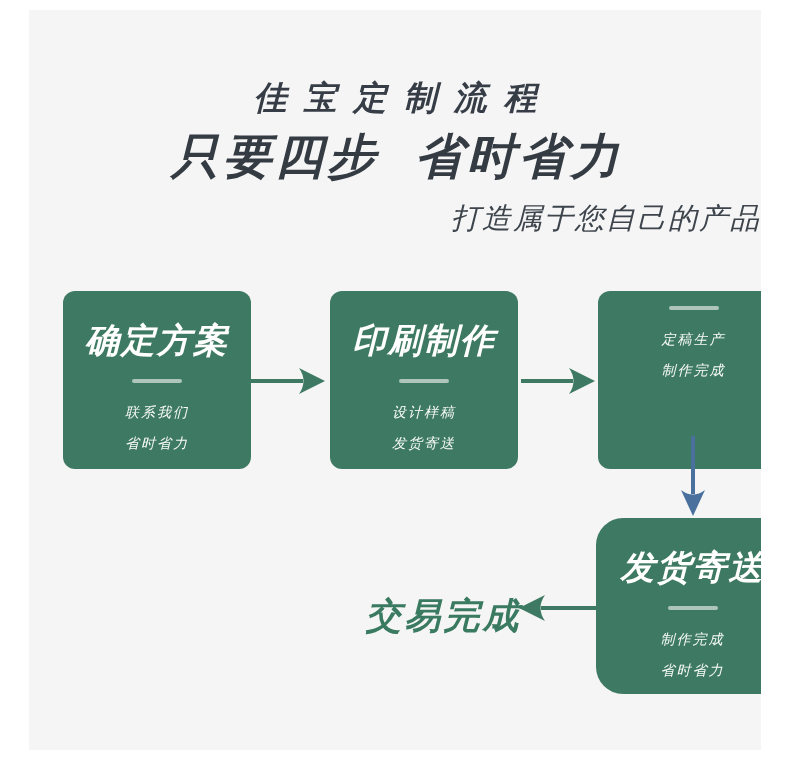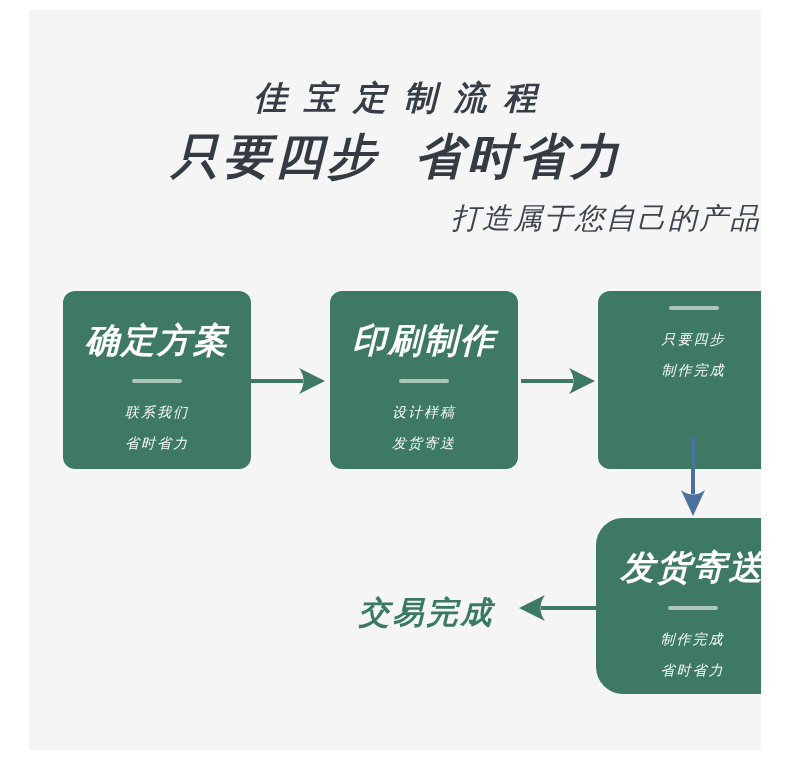--- a/index.html
+++ b/index.html
@@ -78,23 +78,23 @@
   #box-3{left:569px;top:281px;width:191px;}
   #box-4{left:567px;top:508px;width:193px;height:176px;border-radius:27px;}
   
   .arrow{position:absolute;}
   #arrow-1{left:222px;top:356px;}
   #arrow-2{left:492px;top:356px;}
   #arrow-down{left:649px;top:426px;}
   #arrow-left{left:490px;top:583px;}
   
   .result-label{
-    position:absolute;top:582px;left:200px;width:395px;
+    position:absolute;top:582px;left:217px;width:395px;
     text-align:center;
-    font-size:31px;font-weight:bold;letter-spacing:3px;
+    font-size:36px;font-weight:bold;letter-spacing:3px;
     color:var(--result-green);
   }
 </style>
 </head>
 <body>
 
 <div class="canvas">
 
   <div class="eyebrow">佳宝定制流程</div>
   <div class="main-title">只要四步 省时省力</div>
@@ -109,21 +109,21 @@
 
   <div class="step-box" id="box-2">
     <div class="step-title">印刷制作</div>
     <div class="divider"></div>
     <div class="step-line l1">设计样稿</div>
     <div class="step-line l2">发货寄送</div>
   </div>
 
   <div class="step-box" id="box-3">
     <div class="divider"></div>
-    <div class="step-line l1">只要四步</div>
+    <div class="step-line l1">定稿生产</div>
     <div class="step-line l2">制作完成</div>
   </div>
 
   <div class="step-box" id="box-4">
     <div class="step-title">发货寄送</div>
     <div class="divider"></div>
     <div class="step-line l1">制作完成</div>
     <div class="step-line l2">省时省力</div>
   </div>
 

